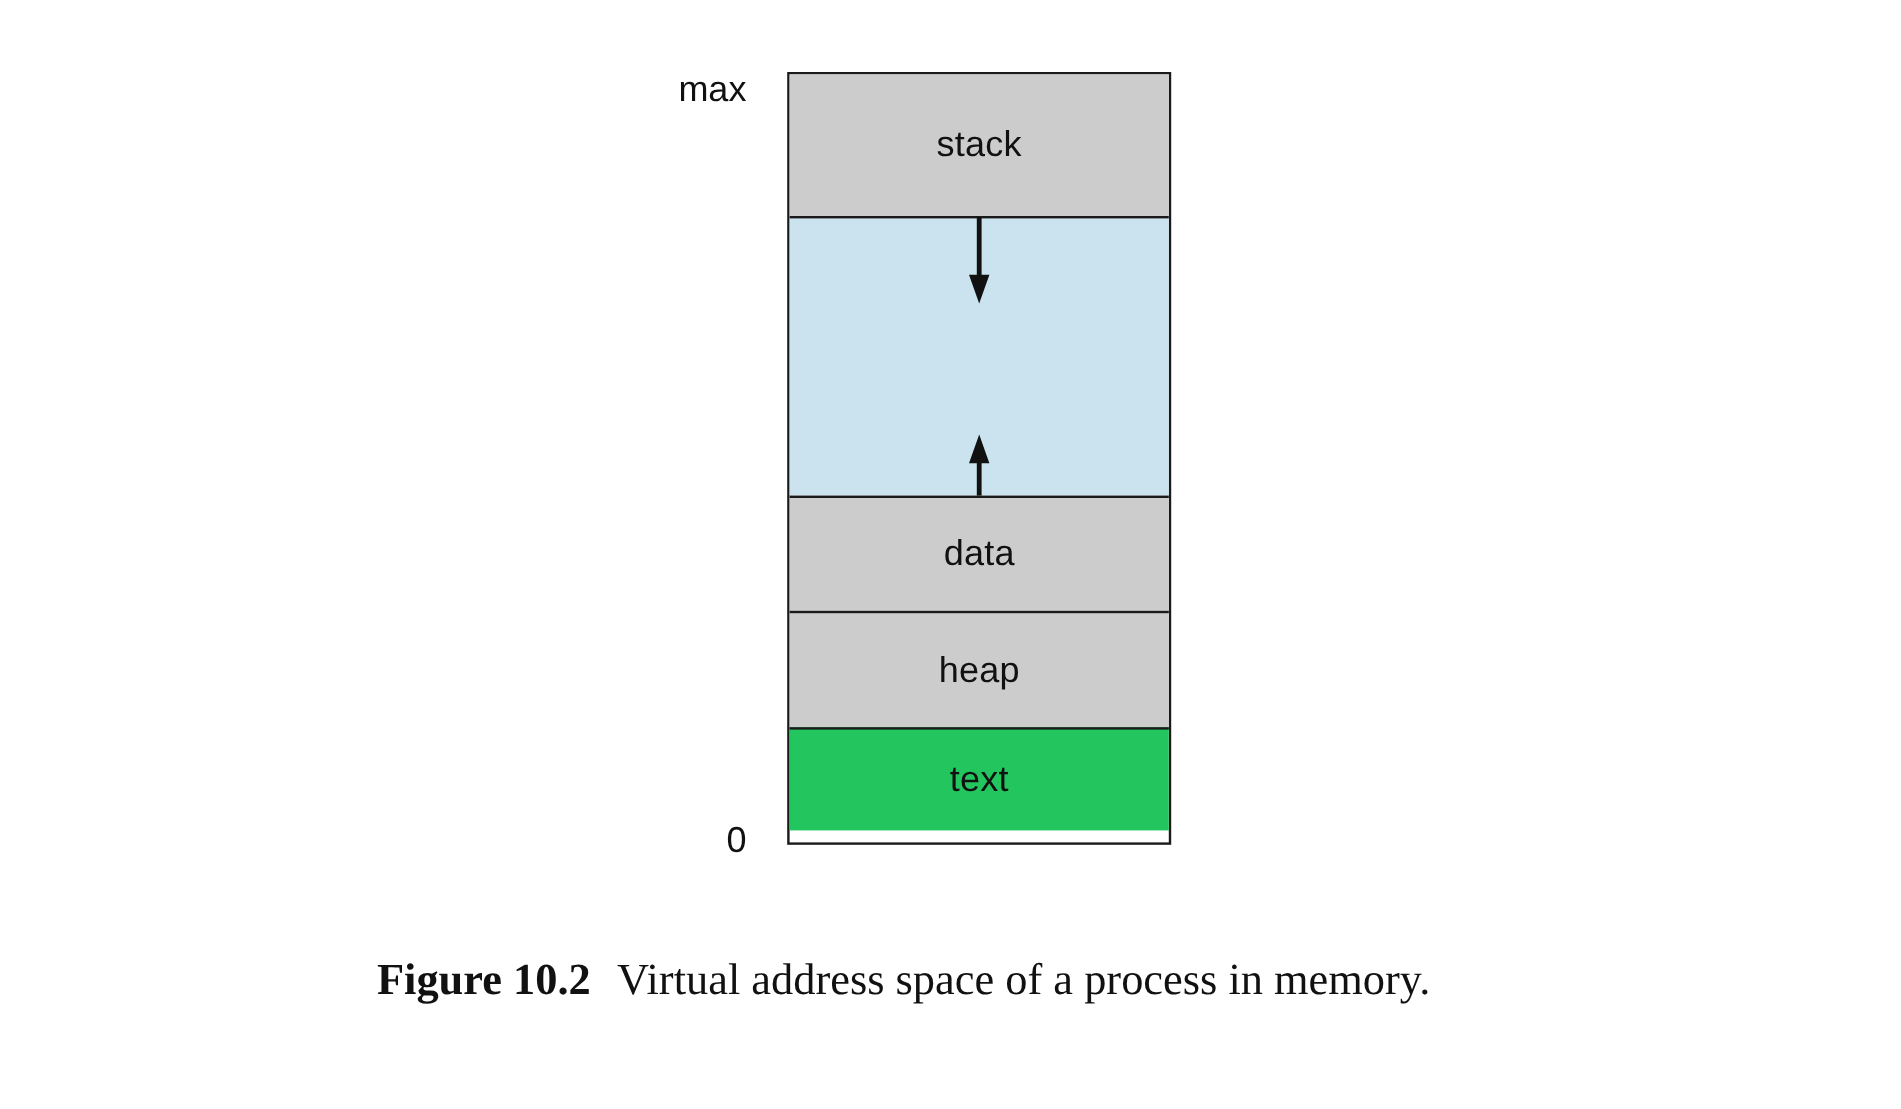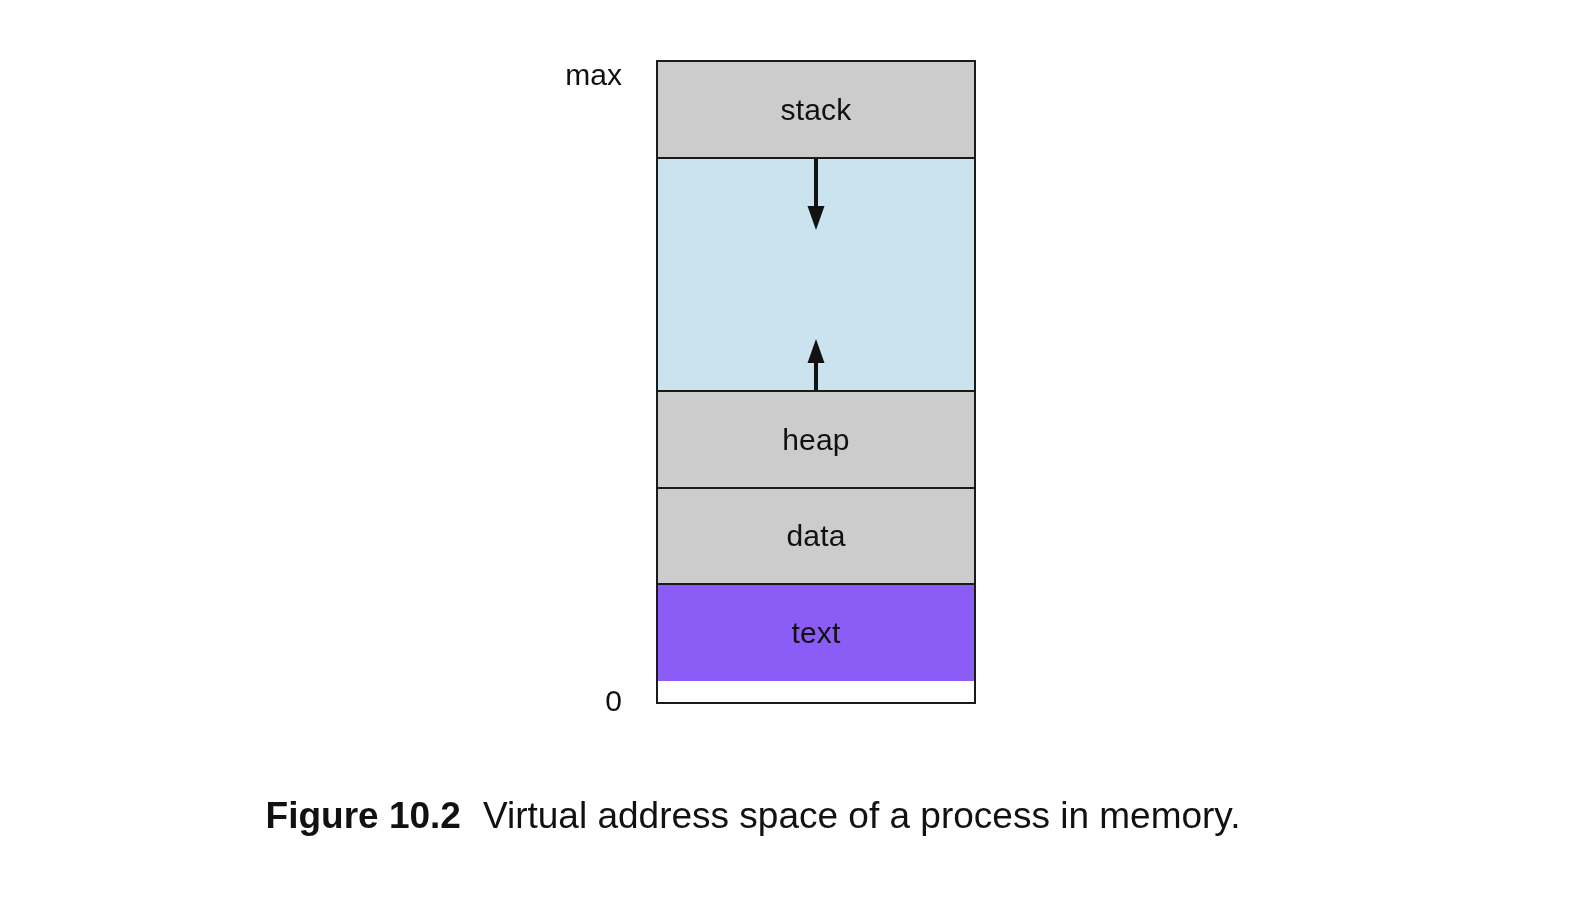--- a/index.html
+++ b/index.html
@@ -46,25 +46,25 @@
     justify-content: center;
     font-size: 30px;
     letter-spacing: 0.2px;
     color: #111111;
   }
 
   .seg + .seg {
     border-top: 2.5px solid #1a1a1a;
   }
 
-  .seg-stack { height: 95px; background: #cccccc; }
+  .seg-stack { height: 118px; background: #cccccc; }
   .seg-free  { height: 233px; background: #cae3ef; }
   .seg-heap  { height: 97px;  background: #cccccc; }
   .seg-data  { height: 96px;  background: #cccccc; }
-  .seg-text  { height: 98px;  background: #8b5cf6; }
+  .seg-text  { height: 86px;  background: #22c55e; }
 
   
   .arrow {
     position: absolute;
     left: 50%;
     transform: translateX(-50%);
     width: 26px;
   }
   .arrow-down { top: -1px; height: 72px; }
   .arrow-up   { bottom: -1px; height: 52px; }
@@ -84,20 +84,21 @@
   
   .caption {
     position: absolute;
     left: 0;
     top: 795px;
     width: 1506px;
     text-align: center;
     font-size: 37px;
     color: #111111;
     white-space: nowrap;
+    font-family: Liberation Serif, serif;
   }
   .caption-number {
     font-weight: bold;
   }
   .caption-gap {
     display: inline-block;
     width: 22px;
   }
 </style>
 </head>
@@ -127,26 +128,26 @@
       <span class="arrow arrow-up">
         <svg viewBox="0 0 26 52" preserveAspectRatio="none" aria-hidden="true">
           <line x1="13" y1="52" x2="13" y2="14" stroke="#111111" stroke-width="4"></line>
           <polygon points="13,0 4.5,24 21.5,24" fill="#111111"></polygon>
         </svg>
       </span>
 
       <span></span>
     </div>
 
+    <div class="seg seg-data">
+      <span>data</span>
+    </div>
+
     <div class="seg seg-heap">
       <span>heap</span>
-    </div>
-
-    <div class="seg seg-data">
-      <span>data</span>
     </div>
 
     <div class="seg seg-text">
       <span>text</span>
     </div>
 
   </div>
 
   <div class="caption">
     <span class="caption-number">Figure 10.2</span><span class="caption-gap"></span><span>Virtual address space of a process in memory.</span>

